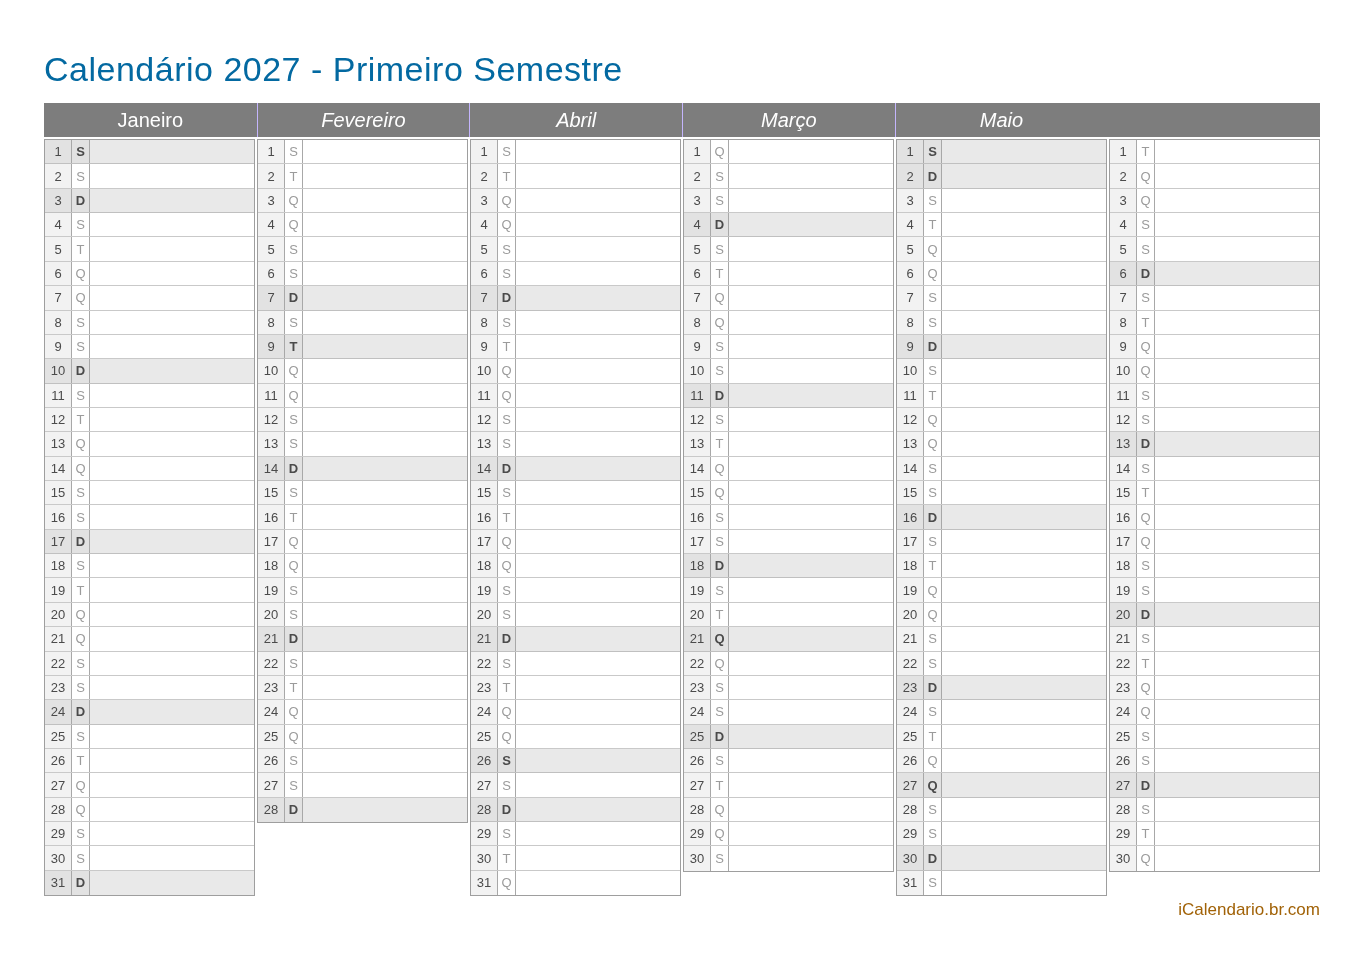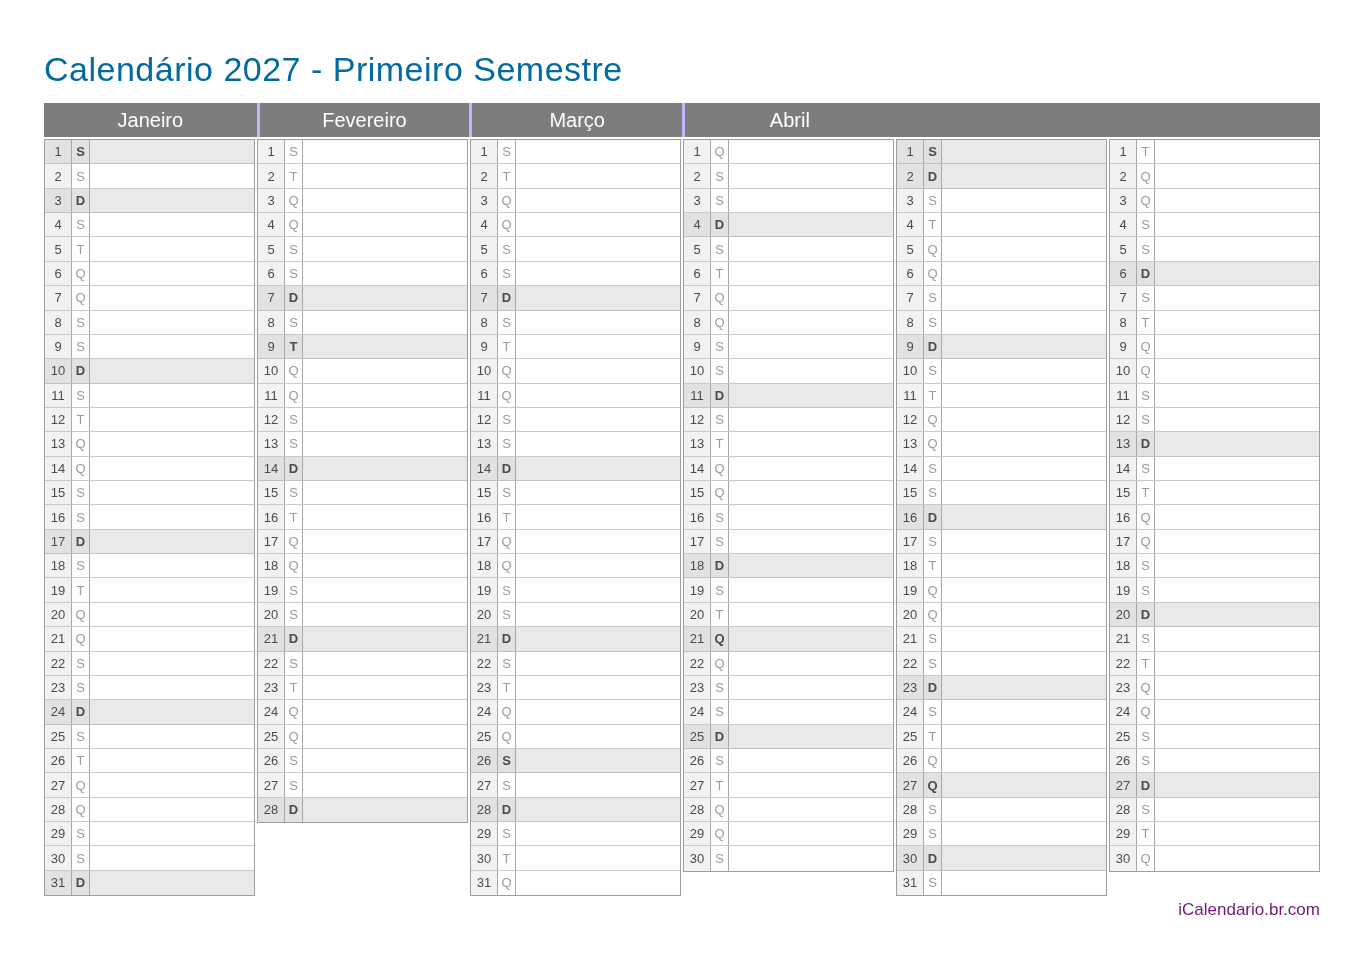--- a/index.html
+++ b/index.html
@@ -18,21 +18,21 @@
   }
   .cal-header {
     display: grid; grid-template-columns: repeat(6, 1fr);
     height: 34px; background: #7d7d7d;
   }
   .mh {
     color: #ffffff; font-size: 20px; font-weight: 400;
     text-align: center; line-height: 34px;
     overflow: hidden; white-space: nowrap;
   }
-  .mh + .mh { border-left: 3px solid #c4b5fd; }
+  .mh + .mh { border-left: 1px solid #c4b5fd; font-style: italic; }
   .cal-body {
     margin-top: 2px;
     display: grid; grid-template-columns: repeat(6, 1fr);
     column-gap: 2px; align-items: start;
   }
   .month { border: 1px solid #9e9e9e; background: #ffffff; }
   .row {
     display: flex; height: 24.37px;
     border-bottom: 1px solid #c9c9c9;
   }
@@ -49,34 +49,35 @@
     font-size: 13px; color: #9b9b9b;
     display: flex; align-items: center; justify-content: center;
   }
   .note { flex: 1; background: #ffffff; }
   .row.hl { border-bottom-color: #c0c0c0; }
   .row.hl .num { background: #e2e2e2; }
   .row.hl .dow { background: #e2e2e2; color: #4b4b4b; font-weight: bold; }
   .row.hl .note { background: #e9e9e9; }
   .footer {
     position: absolute; right: 46px; top: 900px;
-    font-size: 17px; color: #701a75;
+    font-size: 17px; color: #a16207;
   }
 </style>
 </head>
 <body>
 
 <h1 class="page-title">Calendário 2027 - Primeiro Semestre</h1>
 
 <div class="cal">
   <div class="cal-header">
       <div class="mh">Janeiro</div>
       <div class="mh">Fevereiro</div>
+      <div class="mh">Abril</div>
       <div class="mh">Março</div>
-      <div class="mh">Abril</div>
+      <div class="mh">Maio</div>
     </div>
   <div class="cal-body">
       <div class="month">
         <div class="row hl">
           <span class="num">1</span>
           <span class="dow">S</span>
           <span class="note"></span>
         </div>
         <div class="row">
           <span class="num">2</span>

